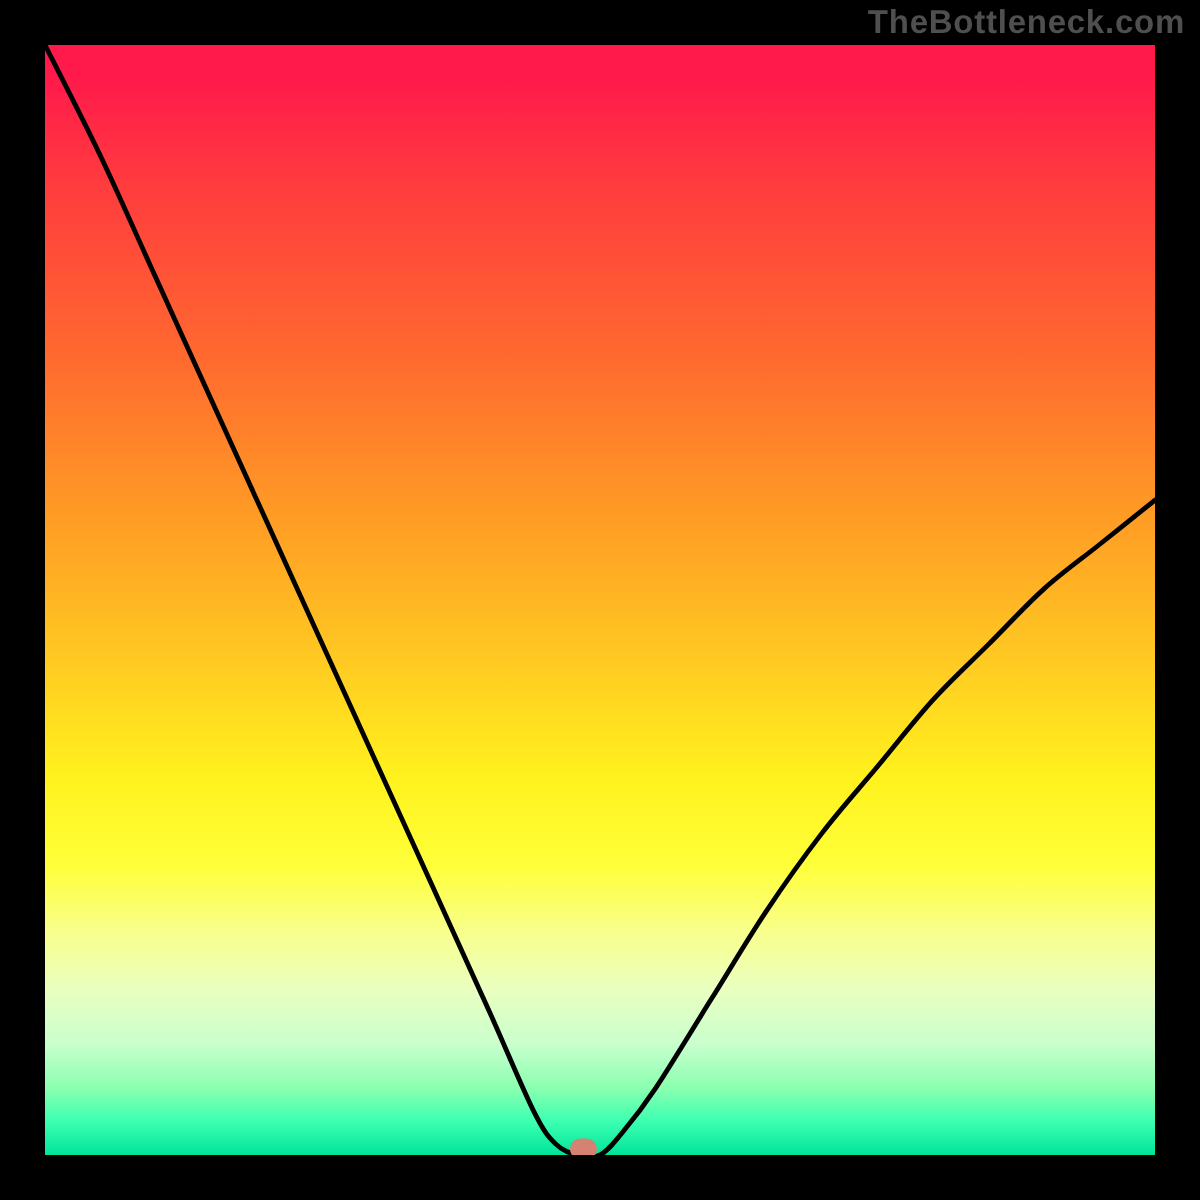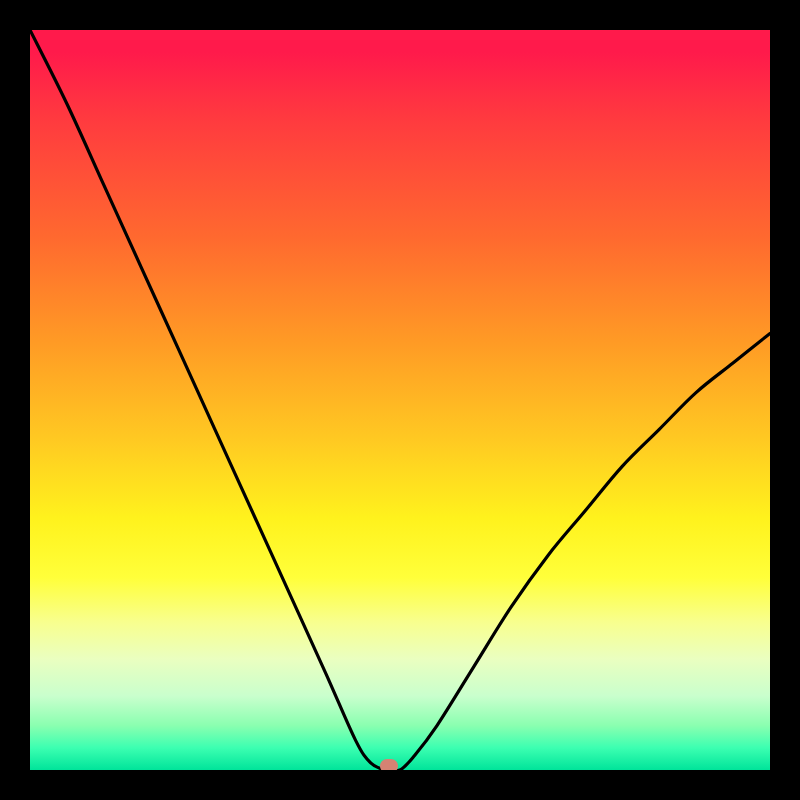--- a/index.html
+++ b/index.html
@@ -73,20 +73,21 @@
     border-radius: 7px;
     transform: translate(-50%, -50%);
     z-index: 5;
   }
 </style>
 </head>
 <body>
 
 <div class="frame">
 
+  <div class="watermark">TheBottleneck.com</div>
 
   <div class="plot-area">
     <div class="gradient"></div>
 
     <svg class="curve" viewBox="0 0 740 740" preserveAspectRatio="none">
       <path id="curve-path" fill="none" stroke="#000" stroke-width="3.2" stroke-linecap="round" stroke-linejoin="round" d="M 0.00 0.00 C 6.17 12.33, 24.67 48.10, 37.00 74.00 C 49.33 99.90, 61.67 128.27, 74.00 155.40 C 86.33 182.53, 98.67 209.67, 111.00 236.80 C 123.33 263.93, 135.67 291.07, 148.00 318.20 C 160.33 345.33, 172.67 372.47, 185.00 399.60 C 197.33 426.73, 209.67 453.87, 222.00 481.00 C 234.33 508.13, 246.67 535.27, 259.00 562.40 C 271.33 589.53, 284.90 619.13, 296.00 643.80 C 307.10 668.47, 318.20 695.60, 325.60 710.40 C 333.00 725.20, 335.47 727.67, 340.40 732.60 C 345.33 737.53, 350.27 738.77, 355.20 740.00 C 360.13 741.23, 365.07 742.47, 370.00 740.00 C 374.93 737.53, 378.63 732.60, 384.80 725.20 C 390.97 717.80, 397.13 710.40, 407.00 695.60 C 416.87 680.80, 431.67 656.13, 444.00 636.40 C 456.33 616.67, 468.67 595.70, 481.00 577.20 C 493.33 558.70, 505.67 541.43, 518.00 525.40 C 530.33 509.37, 542.67 495.80, 555.00 481.00 C 567.33 466.20, 579.67 450.17, 592.00 436.60 C 604.33 423.03, 616.67 411.93, 629.00 399.60 C 641.33 387.27, 653.67 373.70, 666.00 362.60 C 678.33 351.50, 690.67 342.87, 703.00 333.00 C 715.33 323.13, 733.83 308.33, 740.00 303.40"></path>
     </svg>
 
     <div id="marker" class="marker" style="left: 358.9px; top: 736px;"></div>
   </div>

